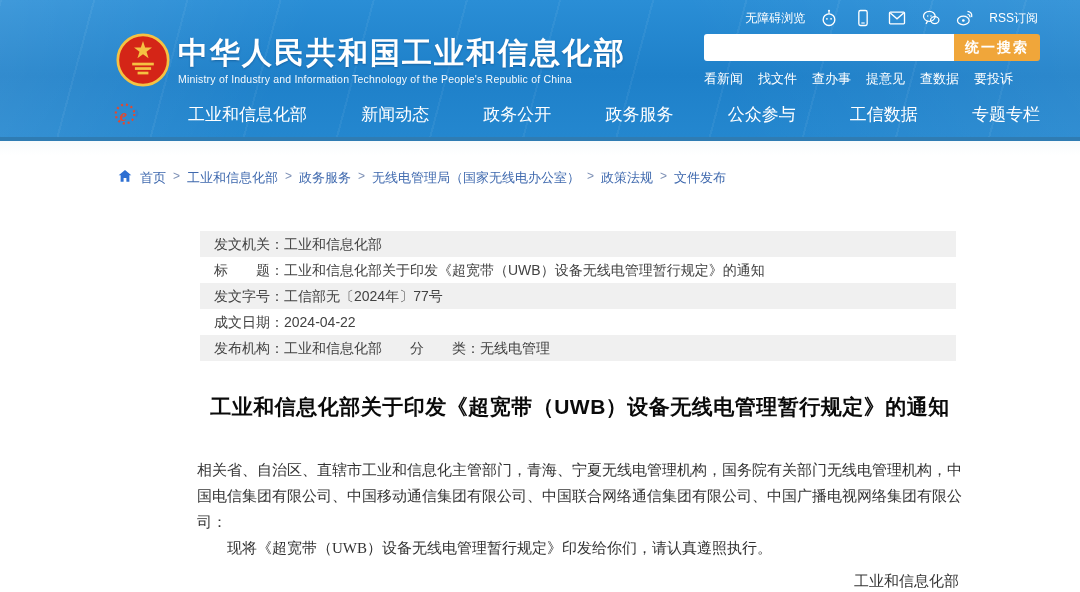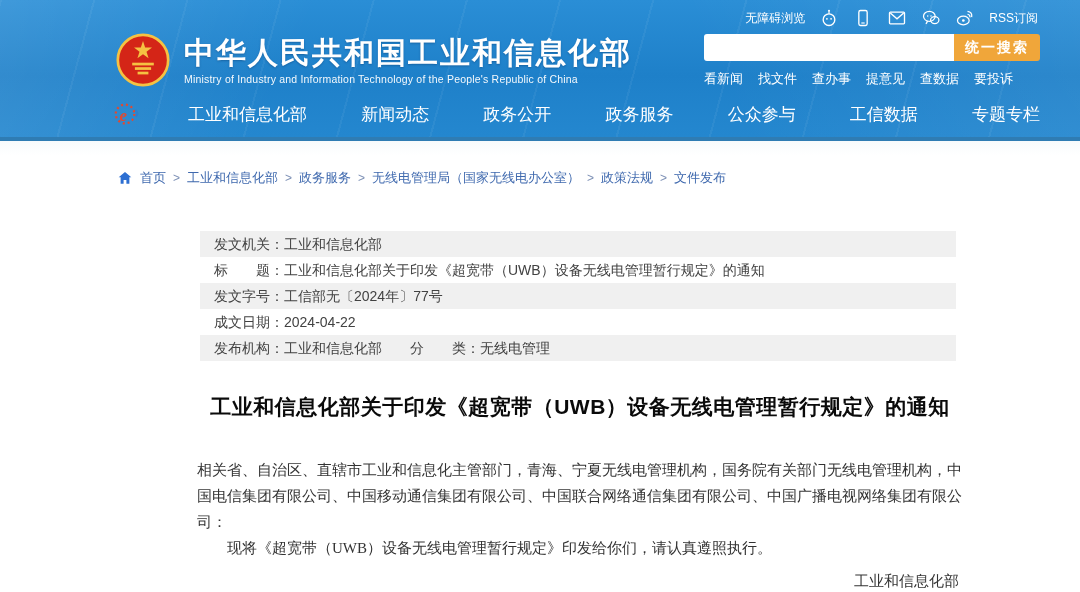--- a/index.html
+++ b/index.html
@@ -16,21 +16,21 @@
       linear-gradient(180deg,#2a8ed6 0%,#1e80c9 55%,#2487cf 100%);
     border-bottom:4px solid #2f7cb3;
     position:relative;
   }
   .topbar{ height:28px; display:flex; align-items:center; justify-content:flex-end;
     padding:8px 42px 0 0; gap:14px; font-size:12px; }
   .topbar a{ color:#fff; text-decoration:none; cursor:pointer; }
   .topbar-icon{ width:20px; height:20px; display:inline-flex; align-items:center; justify-content:center; cursor:pointer; }
 
   .header-main{ display:flex; justify-content:space-between; padding:4px 40px 0 116px; }
-  .brand{ display:flex; align-items:center; gap:14px; cursor:pointer; }
+  .brand{ display:flex; align-items:center; gap:8px; cursor:pointer; }
   .emblem{ width:54px; height:54px; display:inline-block; }
   .brand-cn{ font-size:30px; font-weight:bold; letter-spacing:2px; line-height:34px;
     text-shadow:0 1px 2px rgba(0,40,90,0.35); white-space:nowrap; }
   .brand-en{ font-size:10.5px; letter-spacing:0.2px; margin-top:3px; opacity:0.95; white-space:nowrap; }
 
   .search-area{ width:336px; margin-top:2px; }
   .search-row{ display:flex; height:27px; }
   .search-input{ width:250px; height:27px; border:none; outline:none;
     border-radius:3px 0 0 3px; padding:0 8px; font-size:13px; }
   .search-button{ width:86px; height:27px; border:none; cursor:pointer;
@@ -41,21 +41,21 @@
 
   .nav{ position:absolute; left:0; right:0; bottom:0; height:46px;
     display:flex; align-items:center; padding:0 40px 0 112px; }
   .nav-logo{ width:28px; height:28px; margin-right:48px; display:inline-block; }
   .nav-items{ flex:1; display:flex; justify-content:space-between; align-items:center; max-width:865px; }
   .nav-item{ color:#fff; text-decoration:none; font-size:17px; cursor:pointer; white-space:nowrap; }
 
   
   main{ background:linear-gradient(180deg,#f7fafc 0%,#ffffff 14px); }
   .breadcrumb{ padding:28px 0 0 118px; font-size:13px; color:#6a7ba0;
-    display:flex; align-items:center; gap:7px; }
+    display:flex; align-items:flex-start; gap:7px; }
   .breadcrumb a{ color:#3f69ae; text-decoration:none; cursor:pointer; }
   .breadcrumb .sep{ color:#7d90b5; font-size:12px; }
   .home-icon{ width:14px; height:14px; display:inline-block; margin-right:1px; }
 
   .meta-table{ margin:44px 0 0 200px; width:756px; font-size:14px; color:#424242; }
   .meta-row{ height:26px; line-height:26px; display:flex; padding-left:14px; }
   .meta-row.gray{ background:#f0f0f0; }
   .meta-cell{ white-space:nowrap; }
   .meta-cell.fixed{ width:196px; }
   .meta-label{ color:#424242; }

